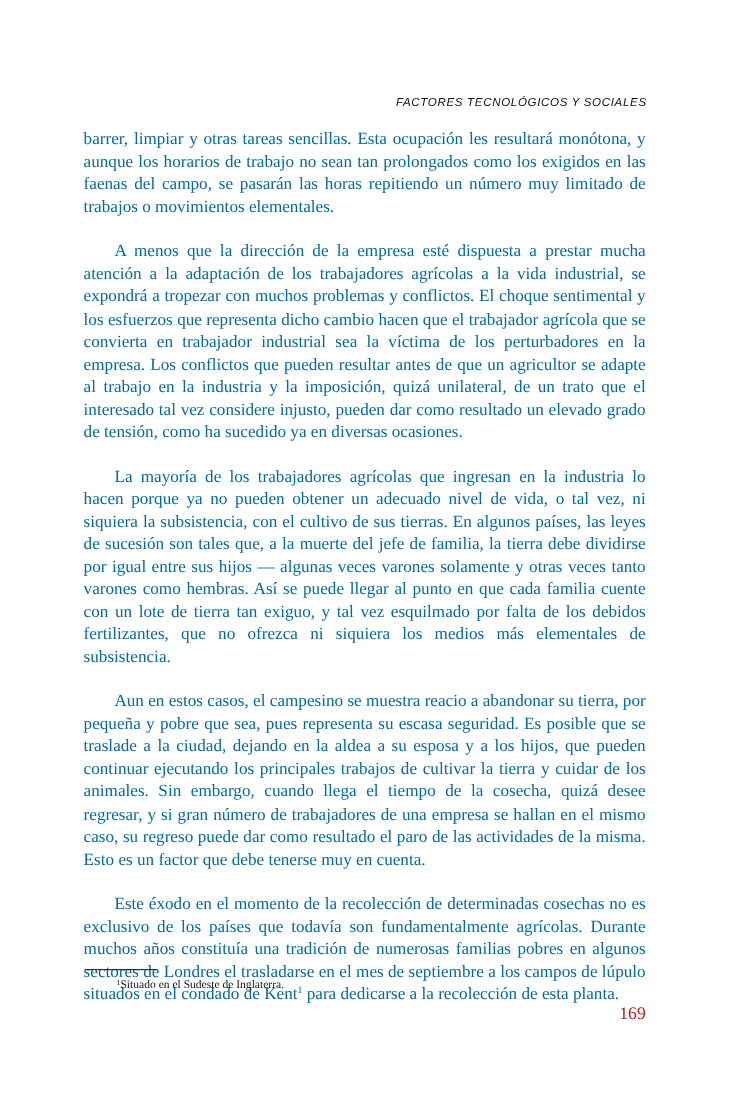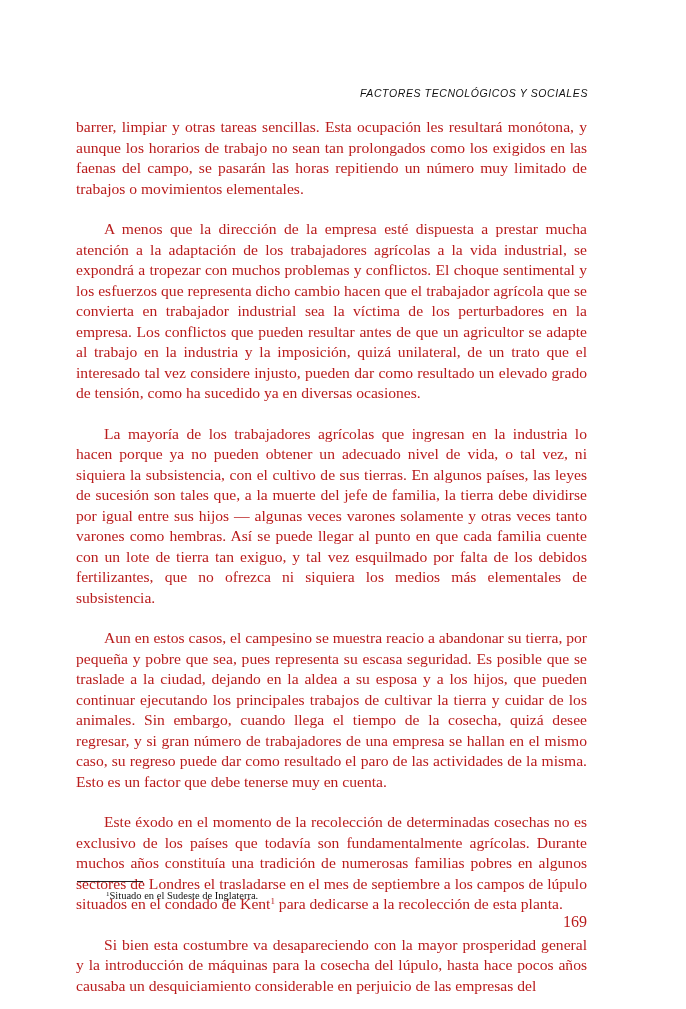--- a/index.html
+++ b/index.html
@@ -6,21 +6,21 @@
   body { width: 686px; height: 1009px; position: relative; overflow: hidden; }
   .page { position: absolute; left: 0; top: 0; width: 686px; height: 779px; background: #fff; }
   .running-head {
     position: absolute; top: 87px; right: 98px;
     font-family: "Liberation Sans", sans-serif; font-style: italic;
     font-size: 10.5px; letter-spacing: 0.6px; color: #111;
   }
   .body-text {
     position: absolute; left: 76px; top: 117px; width: 511px;
     font-family: "Liberation Serif", serif; font-size: 15.6px; line-height: 20.5px;
-    color: #b91c1c; text-align: justify;
+    color: #0369a1; text-align: justify;
   }
   .body-text p { margin: 0 0 20px 0; text-indent: 0; }
   .body-text p.indent { text-indent: 28px; }
   .body-text p.last { margin-bottom: 0; }
   sup { font-size: 9px; vertical-align: 5px; line-height: 0; }
   .fn-rule { position: absolute; left: 77px; top: 881px; width: 66px; height: 1px; background: #222; }
   .footnote {
     position: absolute; left: 106px; top: 890px;
     font-family: "Liberation Serif", serif; font-size: 10.5px; color: #111;
   }
@@ -35,20 +35,19 @@
 
 <div class="page">
   <div class="running-head">FACTORES TECNOLÓGICOS Y SOCIALES</div>
 
   <div class="body-text">
     <p>barrer, limpiar y otras tareas sencillas. Esta ocupación les resultará monótona, y aunque los horarios de trabajo no sean tan prolongados como los exigidos en las faenas del campo, se pasarán las horas repitiendo un número muy limitado de trabajos o movimientos elementales.</p>
     <p class="indent">A menos que la dirección de la empresa esté dispuesta a prestar mucha atención a la adaptación de los trabajadores agrícolas a la vida industrial, se expondrá a tropezar con muchos problemas y conflictos. El choque sentimental y los esfuerzos que representa dicho cambio hacen que el trabajador agrícola que se convierta en trabajador industrial sea la víctima de los perturbadores en la empresa. Los conflictos que pueden resultar antes de que un agricultor se adapte al trabajo en la industria y la imposición, quizá unilateral, de un trato que el interesado tal vez considere injusto, pueden dar como resultado un elevado grado de tensión, como ha sucedido ya en diversas ocasiones.</p>
     <p class="indent">La mayoría de los trabajadores agrícolas que ingresan en la industria lo hacen porque ya no pueden obtener un adecuado nivel de vida, o tal vez, ni siquiera la subsistencia, con el cultivo de sus tierras. En algunos países, las leyes de sucesión son tales que, a la muerte del jefe de familia, la tierra debe dividirse por igual entre sus hijos — algunas veces varones solamente y otras veces tanto varones como hembras. Así se puede llegar al punto en que cada familia cuente con un lote de tierra tan exiguo, y tal vez esquilmado por falta de los debidos fertilizantes, que no ofrezca ni siquiera los medios más elementales de subsistencia.</p>
     <p class="indent">Aun en estos casos, el campesino se muestra reacio a abandonar su tierra, por pequeña y pobre que sea, pues representa su escasa seguridad. Es posible que se traslade a la ciudad, dejando en la aldea a su esposa y a los hijos, que pueden continuar ejecutando los principales trabajos de cultivar la tierra y cuidar de los animales. Sin embargo, cuando llega el tiempo de la cosecha, quizá desee regresar, y si gran número de trabajadores de una empresa se hallan en el mismo caso, su regreso puede dar como resultado el paro de las actividades de la misma. Esto es un factor que debe tenerse muy en cuenta.</p>
     <p class="indent"><span>Este éxodo en el momento de la recolección de determinadas cosechas no es exclusivo de los países que todavía son fundamentalmente agrícolas. Durante muchos años constituía una tradición de numerosas familias pobres en algunos sectores de Londres el trasladarse en el mes de septiembre a los campos de lúpulo situados en el condado de Kent</span><sup>1</sup><span> para dedicarse a la recolección de esta planta.</span></p>
-    <p class="indent last">Si bien esta costumbre va desapareciendo con la mayor prosperidad general y la introducción de máquinas para la cosecha del lúpulo, hasta hace pocos años causaba un desquiciamiento considerable en perjuicio de las empresas del</p>
   </div>
 
   <div class="fn-rule"></div>
   <div class="footnote"><sup>1</sup><span>Situado en el Sudeste de Inglaterra.</span></div>
 
   <div class="page-number">169</div>
 </div>
 
 </body></html>

